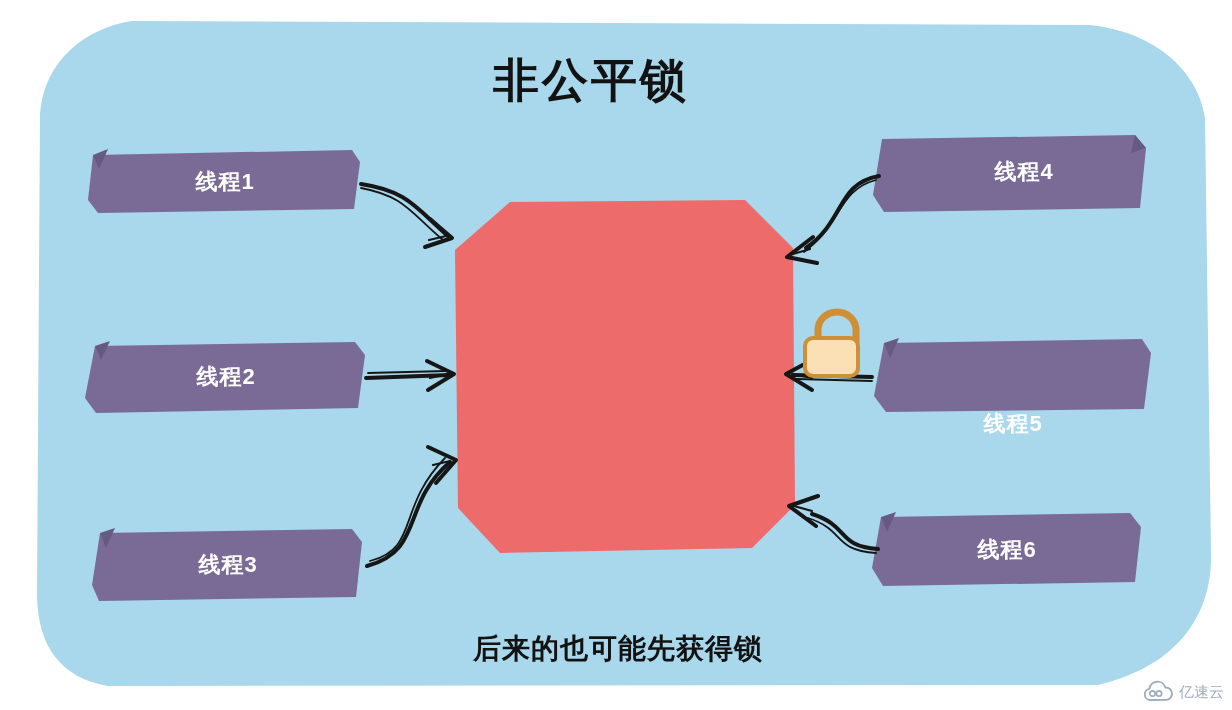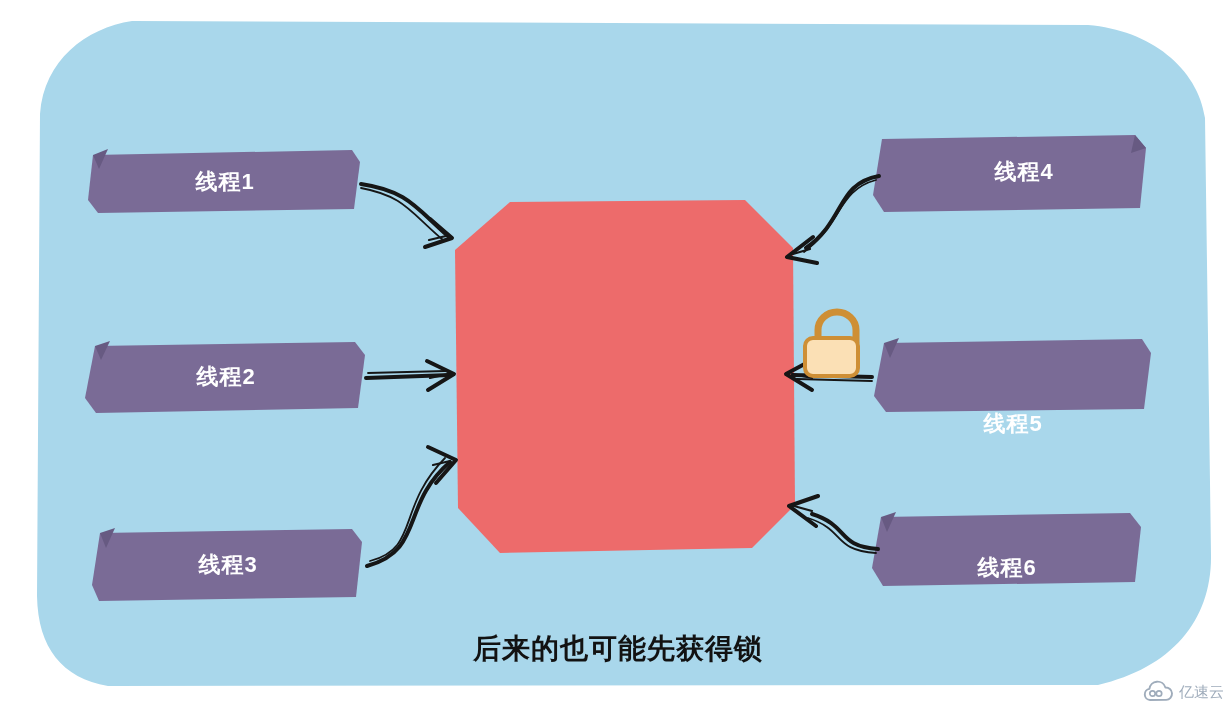--- a/index.html
+++ b/index.html
@@ -114,27 +114,28 @@
       <path class="arrow arrow-head" d="M 818,496 L 789,506 L 816,526"></path>
       <path class="arrow arrow-head-inner" d="M 794,506 L 812,511"></path>
     </g>
 
     <g>
       <path class="lock-shackle" d="M 818,342 L 818,330 A 19,18 0 0 1 856,330 L 856,342"></path>
       <rect class="lock-body" x="805" y="338" width="53" height="38" rx="8" fill="#FBE0B5"></rect>
     </g>
   </svg>
 
+  <div class="label title-label">非公平锁</div>
 
   <div class="label thread-label" style="left:225px; top:182px;">线程1</div>
   <div class="label thread-label" style="left:226px; top:377px;">线程2</div>
   <div class="label thread-label" style="left:228px; top:565px;">线程3</div>
   <div class="label thread-label" style="left:1024px; top:172px;">线程4</div>
   <div class="label thread-label" style="left:1013px; top:376px;margin-top:48px;">线程5</div>
-  <div class="label thread-label" style="left:1007px; top:550px;margin-top:18px;">线程6</div>
+  <div class="label thread-label" style="left:1007px; top:550px;">线程6</div>
 
 
   <div class="label caption-label">后来的也可能先获得锁</div>
 
   <div class="watermark">
     <svg width="32" height="24" viewBox="0 0 32 24">
       <path d="M8,20 a5.6,5.6 0 0 1 -0.6,-11.1 a8.2,8.2 0 0 1 16,-1.4 a6.1,6.1 0 0 1 0.8,12.4 z" fill="none" stroke="#9FACBB" stroke-width="1.9" stroke-linejoin="round"></path>
       <circle cx="10.5" cy="13.5" r="2.7" fill="none" stroke="#9FACBB" stroke-width="1.7"></circle>
       <circle cx="17" cy="13.5" r="2.7" fill="none" stroke="#9FACBB" stroke-width="1.7"></circle>
     </svg>

